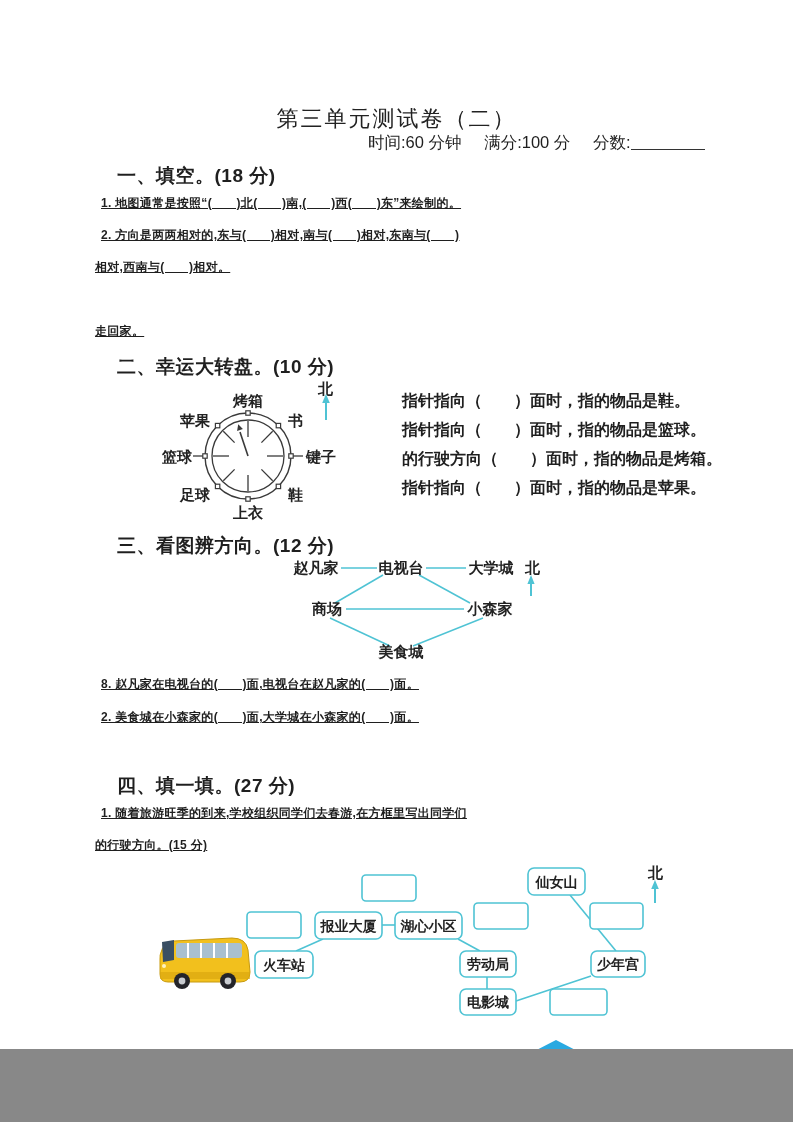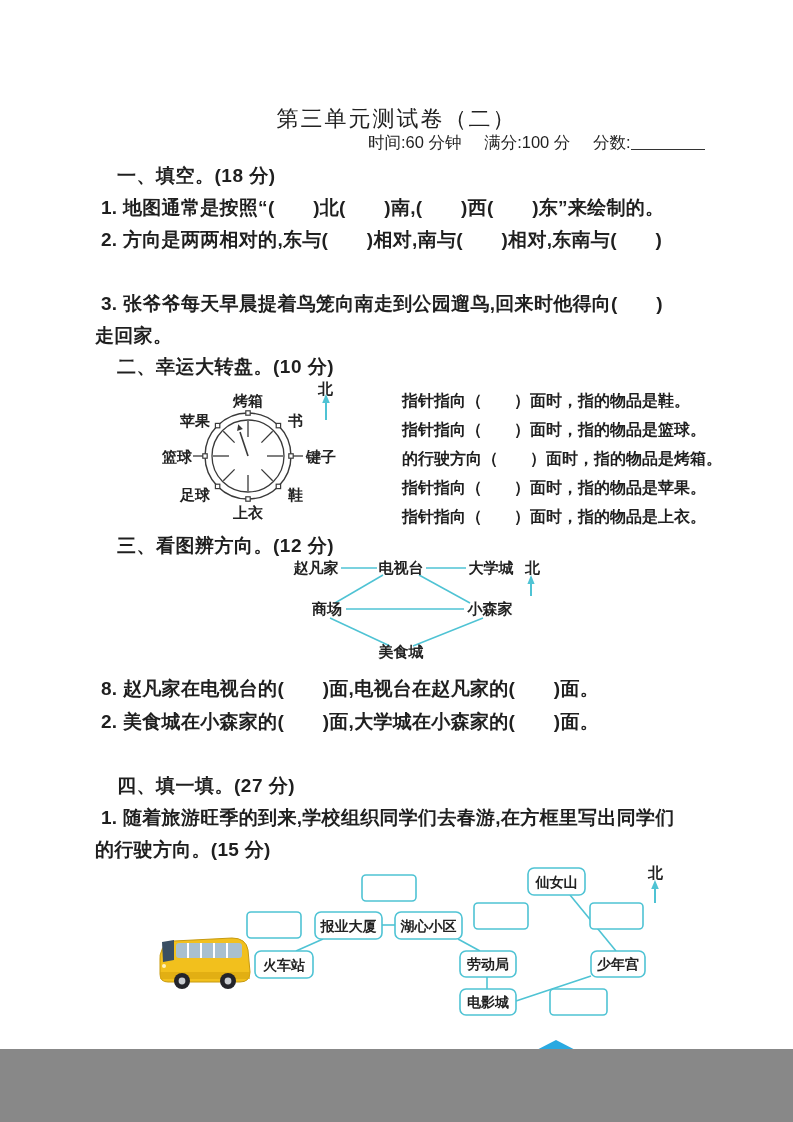--- a/index.html
+++ b/index.html
@@ -21,21 +21,21 @@
     font-size: 22px; letter-spacing: 2px; color: #222;
   }
   .meta { font-size: 16.5px; font-weight: 400; }
   .meta span { display: inline-block; }
   .meta .gap { margin-left: 18px; }
   .score-line {
     width: 74px; height: 15px;
     border-bottom: 1.8px solid #333;
     vertical-align: -2px;
   }
-  .hline   { font-size: 19px; font-weight: 600; letter-spacing: 0.3px; }
+  .hline   { font-size: 12px; font-weight: 600; letter-spacing: 0.3px; text-decoration: underline; }
   .heading { font-size: 19px; font-weight: 600; letter-spacing: 0.5px; }
   .stmt-block { line-height: 29px; font-size: 16px; font-weight: 600; margin-left: 36px; }
   svg text.diag-label {
     font-family: "Liberation Serif", "DejaVu Serif", serif;
     font-weight: bold; fill: #222;
   }
   svg text.north-label {
     font-family: "Liberation Serif", "DejaVu Serif", serif;
     font-weight: bold; fill: #222; font-size: 15px;
   }
@@ -56,21 +56,21 @@
   <div class="abs title" style="top:104px">第三单元测试卷（二）</div>
   <div class="abs meta" style="left:368px; top:132px">
     <span>时间:60 分钟</span>
     <span class="gap">满分:100 分</span>
     <span class="gap">分数:</span><span class="score-line"></span>
   </div>
 
   <div class="abs heading" style="left:117px; top:163px">一、填空。(18 分)</div>
   <div class="abs hline" style="left:101px; top:195px">1. 地图通常是按照“(　　)北(　　)南,(　　)西(　　)东”来绘制的。</div>
   <div class="abs hline" style="left:101px; top:227px">2. 方向是两两相对的,东与(　　)相对,南与(　　)相对,东南与(　　)</div>
-  <div class="abs hline" style="left:101px; top:291px">3. 张爷爷每天早晨提着鸟笼向南走到公园遛鸟,回来时他得向(　　)</div>
+  <div class="abs hline" style="left:95px;  top:259px">相对,西南与(　　)相对。</div>
   <div class="abs hline" style="left:95px;  top:323px">走回家。</div>
 
   <div class="abs heading" style="left:117px; top:354px">二、幸运大转盘。(10 分)</div>
 
   <svg class="abs" style="left:130px; top:376px" width="250" height="168" viewBox="0 0 250 168">
 
     <circle cx="118" cy="80" r="43" fill="none" stroke="#3a3a3a" stroke-width="1.4"></circle>
     <circle cx="118" cy="80" r="36" fill="none" stroke="#3a3a3a" stroke-width="1.3"></circle>
 
     <g stroke="#3a3a3a" stroke-width="1.3">
@@ -116,21 +116,20 @@
       <line x1="196" y1="44" x2="196" y2="26" stroke="#4fc3d4" stroke-width="2"></line>
       <polygon points="196,18 192.2,27 199.8,27" fill="#4fc3d4"></polygon>
     </g>
   </svg>
 
   <div class="abs stmt-block" style="left:366px; top:386px">
     <div>指针指向（　　）面时，指的物品是鞋。</div>
     <div>指针指向（　　）面时，指的物品是篮球。</div>
     <div>的行驶方向（　　）面时，指的物品是烤箱。</div>
     <div>指针指向（　　）面时，指的物品是苹果。</div>
-    <div>指针指向（　　）面时，指的物品是上衣。</div>
   </div>
 
   <div class="abs heading" style="left:117px; top:533px">三、看图辨方向。(12 分)</div>
 
   <svg class="abs" style="left:280px; top:556px" width="285" height="112" viewBox="0 0 285 112">
     <g stroke="#4fc3d4" stroke-width="1.5">
       <line x1="61" y1="12" x2="97" y2="12"></line>
       <line x1="146" y1="12" x2="186" y2="12"></line>
       <line x1="103" y1="19" x2="55" y2="47"></line>
       <line x1="139" y1="19" x2="190" y2="47"></line>

